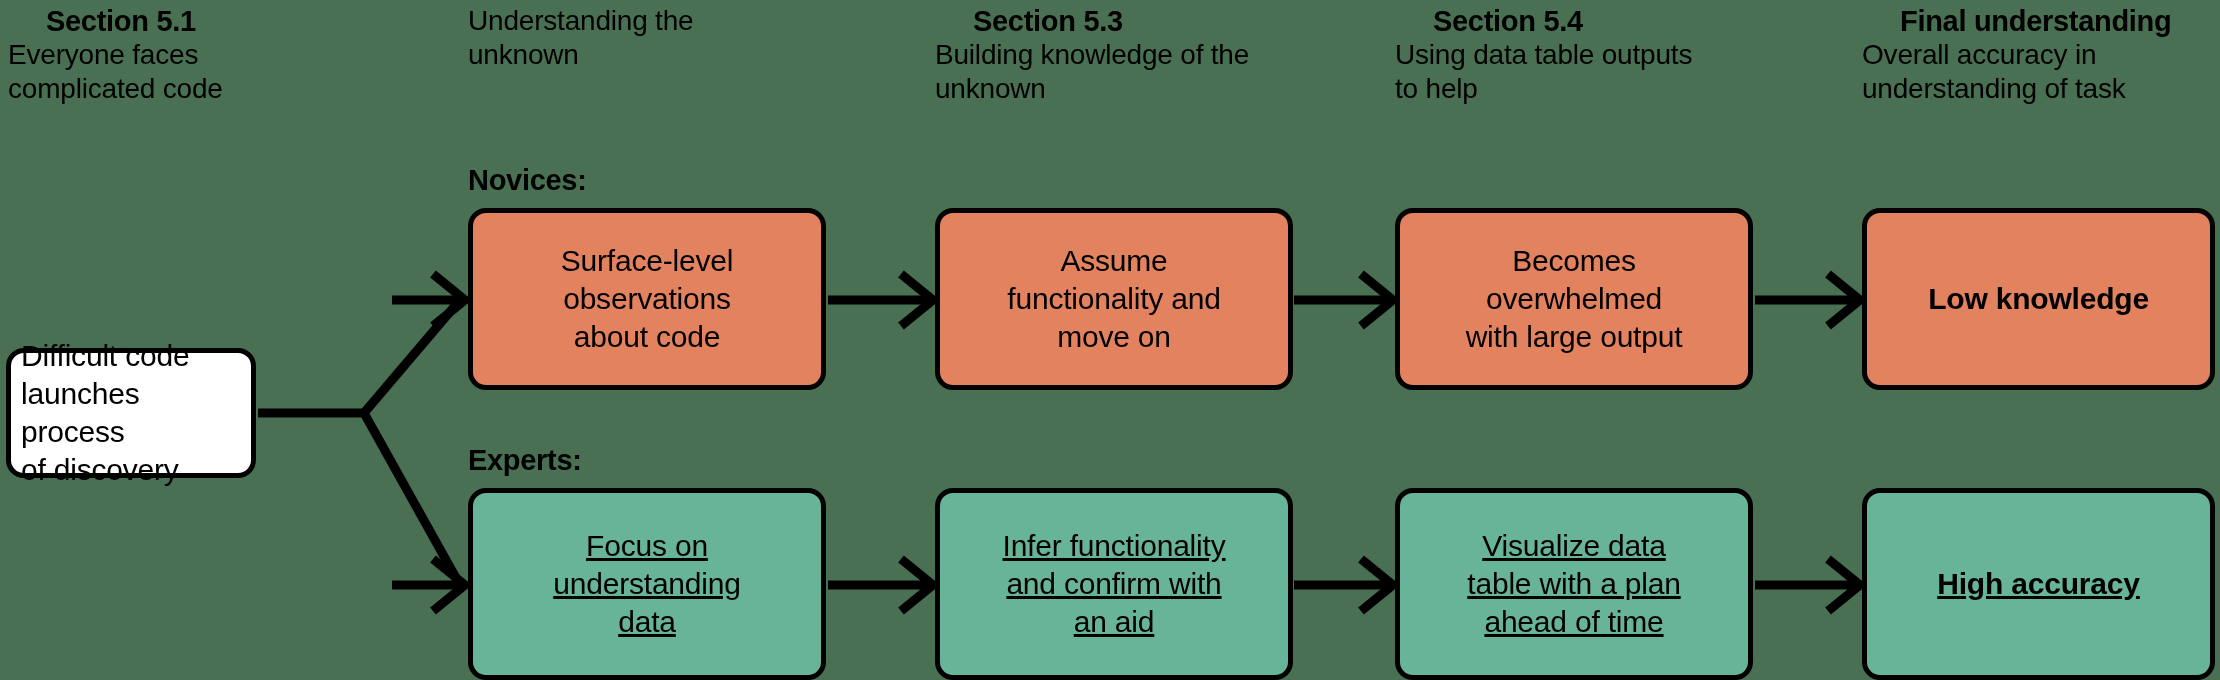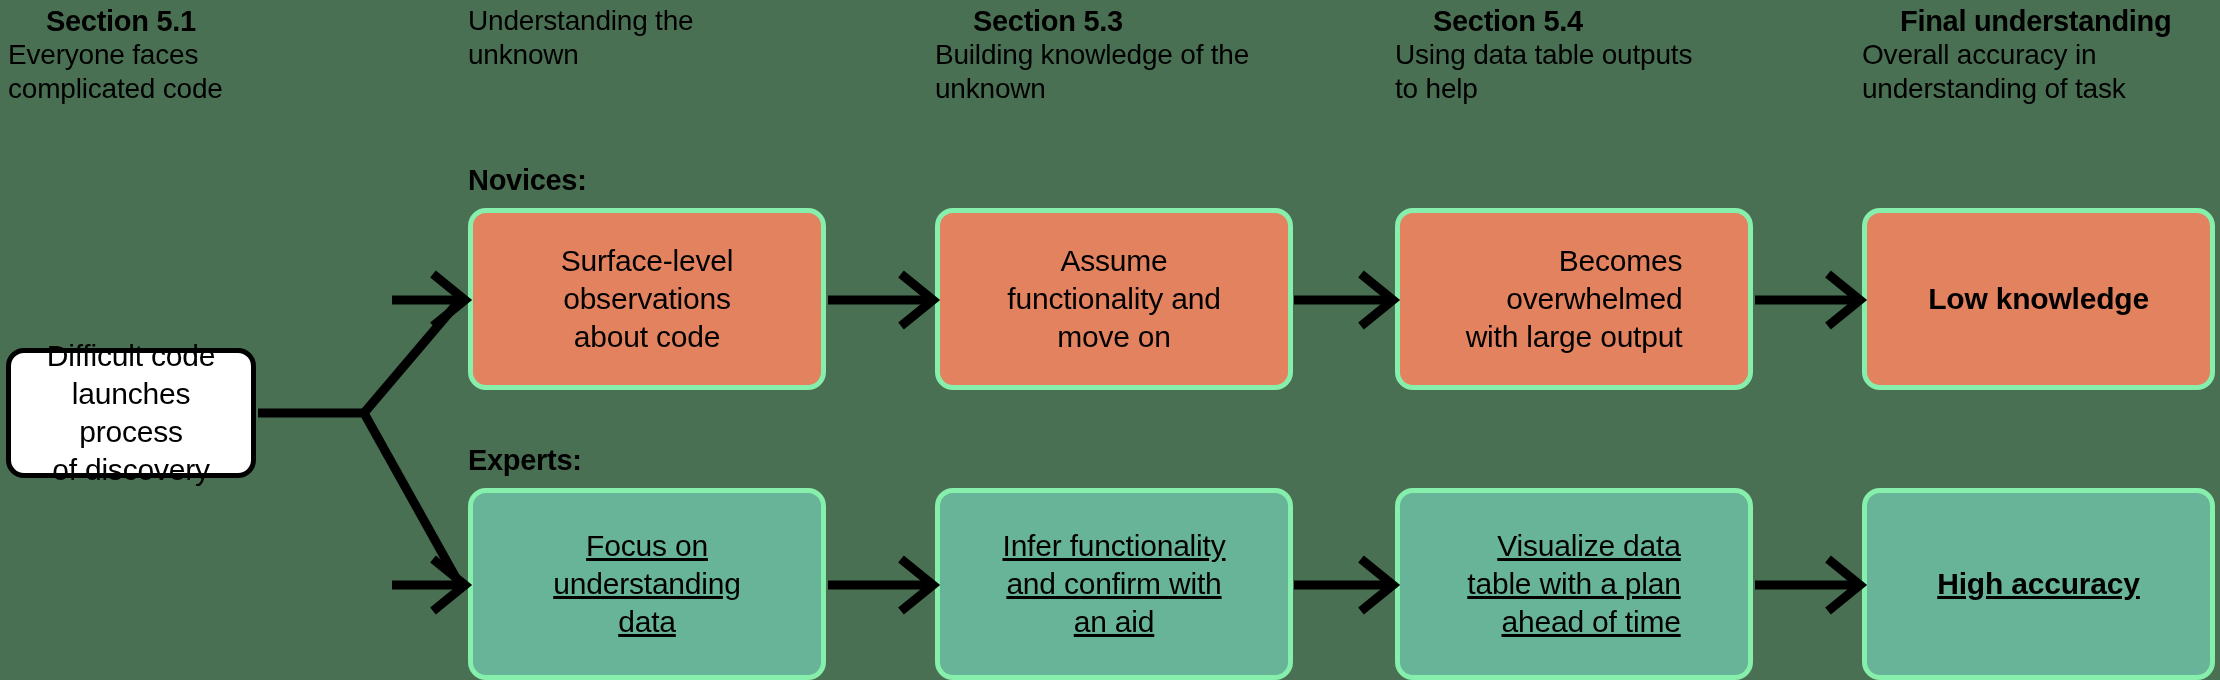--- a/index.html
+++ b/index.html
@@ -70,32 +70,31 @@
     top: 348px;
     width: 250px;
     height: 130px;
     background: #ffffff;
     border: 5px solid #000000;
     border-radius: 18px;
     box-sizing: border-box;
     display: flex;
     align-items: center;
     justify-content: center;
-    text-align: center;
     font-size: 30px;
     line-height: 38px;
     letter-spacing: -0.2px;
     padding: 0 10px;
     white-space: pre-line;
   }
 
   
   .node {
     position: absolute;
-    border: 5px solid #86efac;
+    border: 5px solid #000000;
     border-radius: 18px;
     box-sizing: border-box;
     display: flex;
     align-items: center;
     justify-content: center;
     text-align: center;
     font-size: 30px;
     line-height: 38px;
     letter-spacing: -0.2px;
     padding: 0 12px;
@@ -103,21 +102,21 @@
   }
   .node.novice { background: #e3825e; }
   .node.expert { background: #68b499; text-decoration: underline; }
   .node.bold   { font-weight: bold; }
 
   .row-novice { top: 208px; height: 182px; }
   .row-expert { top: 488px; height: 192px; }
 
   .c0 { left: 468px;  width: 358px; }
   .c1 { left: 935px;  width: 358px; padding-left: 12px; }
-  .c2 { left: 1395px; width: 358px; text-align: right; }
+  .c2 { left: 1395px; width: 358px; }
   .c3 { left: 1862px; width: 353px; }
 
   
   #arrows {
     position: absolute;
     left: 0; top: 0;
     width: 2220px;
     height: 680px;
     pointer-events: none;
   }

